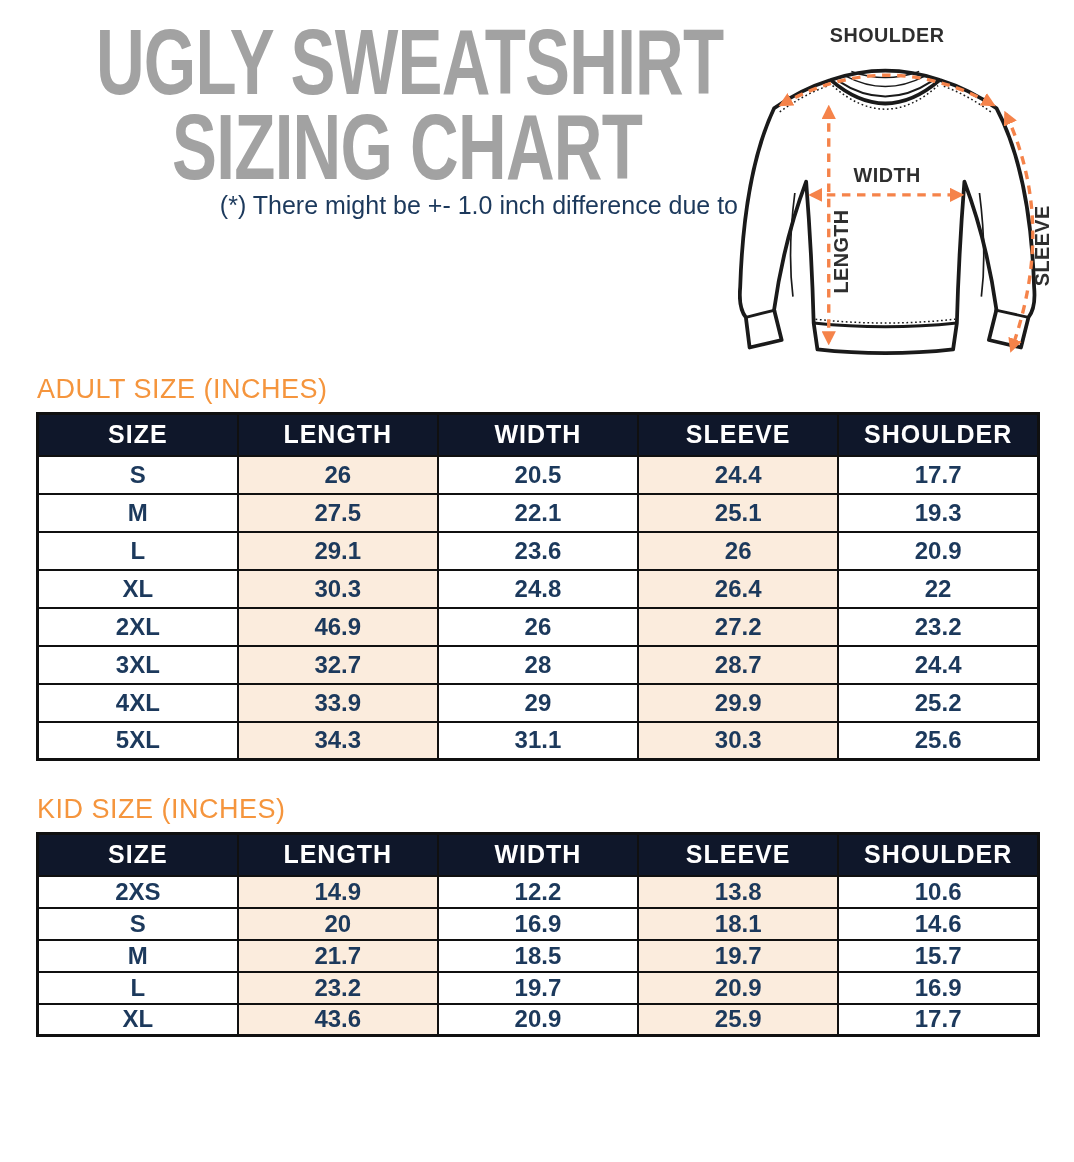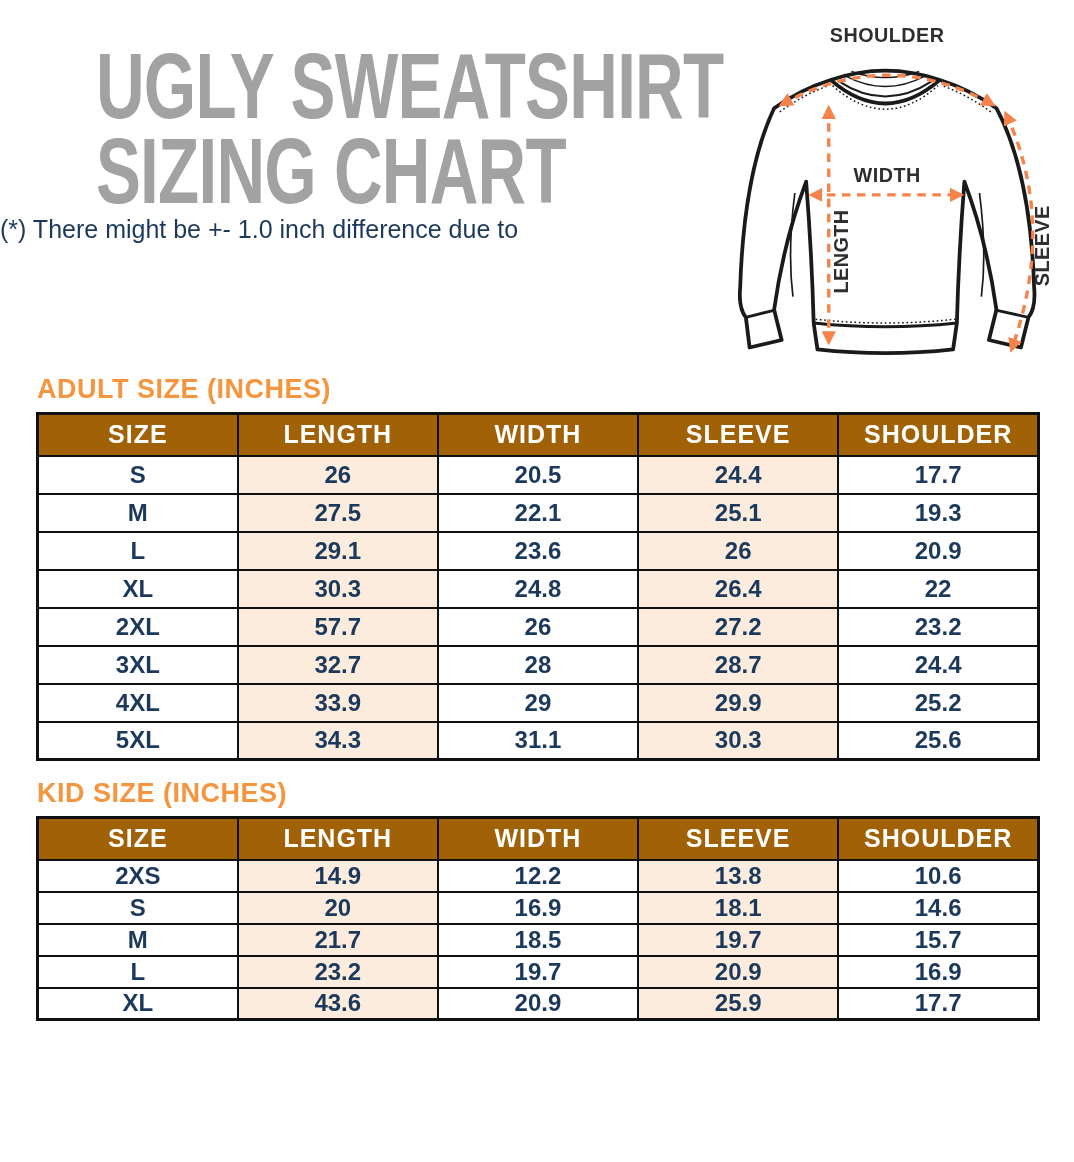--- a/index.html
+++ b/index.html
@@ -7,53 +7,53 @@
   body {
     width: 1074px; height: 1162px;
     font-family: "Liberation Sans", sans-serif;
     overflow: hidden;
     color: #1c395c;
   }
   .page { width: 1074px; height: 1162px; position: relative; }
 
   
   .top-section { display: flex; height: 372px; }
-  .title-block { width: 738px; padding-top: 44px; text-align: left; }
+  .title-block { width: 738px; padding-top: 20px; text-align: right; }
   .title-line {
     font-size: 91px; font-weight: 800; color: #a2a2a2;
     line-height: 0.93; white-space: nowrap;
     transform: scale(0.74, 1.02); transform-origin: 50% 50%;
     letter-spacing: -1px;
   }
   .disclaimer {
     margin-top: 0; font-size: 25px; line-height: 1.35;
     color: #1c395c; font-weight: 400;
   }
   .diagram-block { width: 336px; padding-top: 14px; }
 
   
   .section-heading {
-    color: #f5953d; font-size: 27px; font-weight: 700;
+    color: #f5953d; font-size: 27px; font-weight: 400;
     letter-spacing: 0.5px; margin: 0 0 7px 37px;
   }
   .adult-heading { margin-top: 2px; }
-  .kid-heading { margin-top: 17px; }
+  .kid-heading { margin-top: 33px; }
 
   
   table.size-table {
     border-collapse: collapse; table-layout: fixed;
     width: 1004px; margin-left: 36px;
     border: 3px solid #101010;
   }
   table.size-table th, table.size-table td {
     border: 2px solid #101010; text-align: center; vertical-align: middle;
     width: 20%;
   }
   table.size-table th {
-    background: #a16207; color: #ffffff;
+    background: #0f172a; color: #ffffff;
     font-size: 25px; font-weight: 700; letter-spacing: 1px;
     height: 42px;
   }
   table.size-table td {
     color: #1c395c; font-size: 24px; font-weight: 700;
     background: #ffffff;
   }
   #adult-table td { height: 38px; }
   #kid-table td { height: 32px; }
   table.size-table td.peach { background: #fbecdd; }
@@ -176,21 +176,21 @@
           </tr>
           <tr>
             <td>XL</td>
             <td class="peach">30.3</td>
             <td>24.8</td>
             <td class="peach">26.4</td>
             <td>22</td>
           </tr>
           <tr>
             <td>2XL</td>
-            <td class="peach">57.7</td>
+            <td class="peach">46.9</td>
             <td>26</td>
             <td class="peach">27.2</td>
             <td>23.2</td>
           </tr>
           <tr>
             <td>3XL</td>
             <td class="peach">32.7</td>
             <td>28</td>
             <td class="peach">28.7</td>
             <td>24.4</td>

